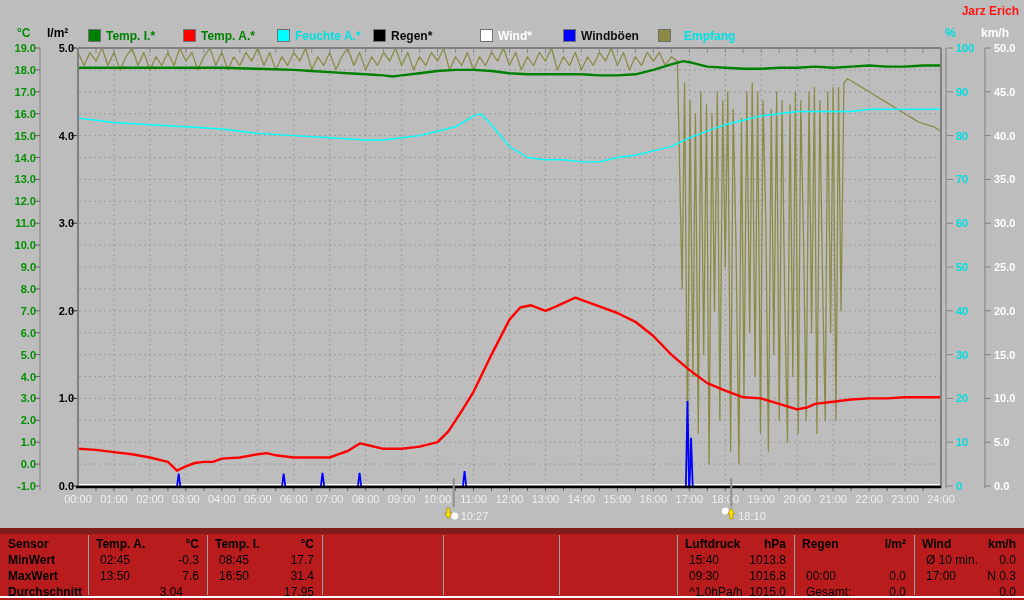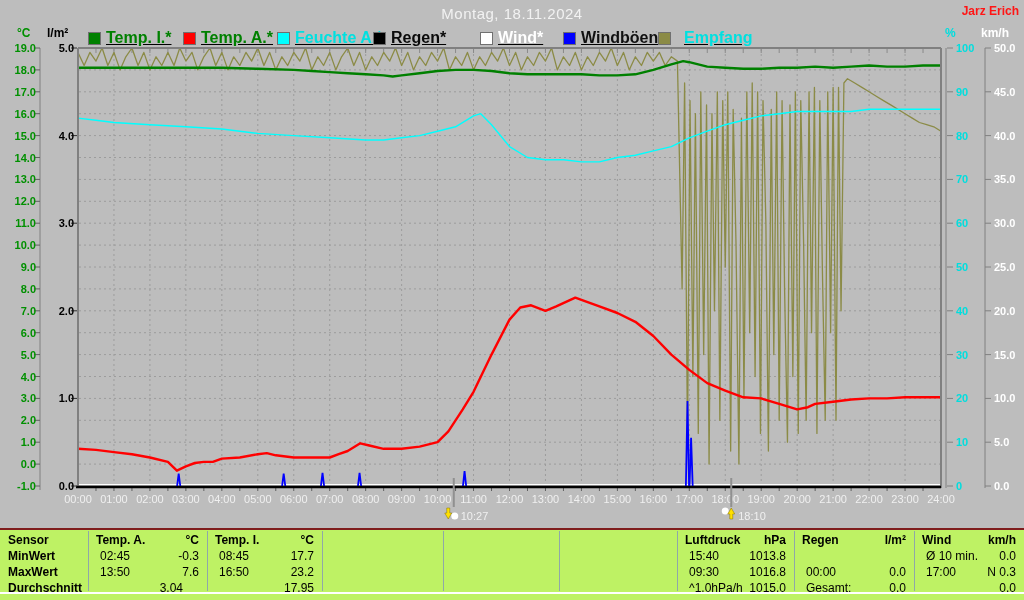--- a/index.html
+++ b/index.html
@@ -9,24 +9,24 @@
   svg text{font-family:"Liberation Sans",sans-serif;}
   #titlebar{position:absolute;left:0;top:5px;width:100%;text-align:center;
             font-size:15px;color:#f2f2f2;letter-spacing:.5px;}
   #station{position:absolute;right:5px;top:4px;font-size:12px;font-weight:bold;color:#ff1515;}
   .unit{position:absolute;top:26px;font-size:12px;font-weight:bold;}
   #unit-c{left:17px;color:#009000;}
   #unit-l{left:47px;color:#000;}
   #unit-p{left:945px;color:#00dede;}
   #unit-k{left:981px;color:#fff;}
   #legend{position:absolute;left:0;top:29px;width:1024px;height:14px;}
-  .legend-item{position:absolute;top:0;display:flex;align-items:center;font-size:16px;font-weight:bold;text-decoration:underline;}
+  .legend-item{position:absolute;top:0;display:flex;font-size:12px;font-weight:bold;}
   .swatch{width:11px;height:11px;display:inline-block;margin-right:5px;border:1px solid #707070;}
-  #summary{position:absolute;left:0;top:528px;width:1024px;height:72px;background:#bef264;
-           border-top:2px solid #7f1d1d;box-sizing:border-box;}
+  #summary{position:absolute;left:0;top:528px;width:1024px;height:72px;background:#b91c1c;
+           border-top:6px solid #7f1d1d;box-sizing:border-box;}
   .sum-cell{position:absolute;height:16px;display:flex;justify-content:space-between;
             align-items:center;font-size:12px;color:#000;box-sizing:border-box;overflow:hidden;}
   .sum-cell .l{padding-left:12px;white-space:nowrap;}
   .sum-cell .r{padding-right:8px;white-space:nowrap;}
   .sum-cell.hdr{font-weight:bold;}
   .sum-cell.hdr .l{padding-left:8px;}
   .rowlabel{font-weight:bold;padding-left:8px;justify-content:flex-start;}
   .divider{position:absolute;top:1px;width:1px;height:60px;background:#8fa8a8;}
   #summary-divline{position:absolute;left:0;top:62px;width:1024px;height:2px;background:#ffffff;}
 </style>
@@ -352,23 +352,20 @@
         </g>
         <text x="460.7645833333333" y="520" fill="#f0f0f0" text-anchor="start" font-size="11" font-weight="normal">10:27</text>
         <line x1="731.2550416666667" y1="478" x2="731.2550416666667" y2="507" stroke="#909090" stroke-width="2"></line>
         <g>
           <circle cx="725.2550416666667" cy="511" r="3.5" fill="#ffffff"></circle>
           <polygon points="729.7550416666667,519 729.7550416666667,514 727.7550416666667,514 731.2550416666667,508 734.7550416666667,514 732.7550416666667,514 732.7550416666667,519" fill="#ffe000" stroke="#807000" stroke-width="0.5"></polygon>
         </g>
         <text x="738.2550416666667" y="520" fill="#f0f0f0" text-anchor="start" font-size="11" font-weight="normal">18:10</text>
       </g>
     </svg>
-  <div id="titlebar">
-    <span>Montag, 18.11.2024</span>
-  </div>
   <span id="station">Jarz Erich</span>
   <div id="unit-c" class="unit">°C</div>
   <div id="unit-l" class="unit">l/m²</div>
   <div id="unit-p" class="unit">%</div>
   <div id="unit-k" class="unit">km/h</div>
   <div id="legend">
       <span class="legend-item" style="left: 88px;">
         <span class="swatch" style="background: rgb(0, 128, 0);"></span>
         <span style="color: rgb(0, 128, 0);">Temp. I.*</span>
       </span>
@@ -422,21 +419,21 @@
         <div class="sum-cell hdr" style="left: 207px; top: 2px; width: 115px; gap: 6px;">
           <span class="l">Temp. I.</span>
           <span class="r">°C</span>
         </div>
         <div class="sum-cell " style="left: 207px; top: 18px; width: 115px;">
           <span class="l">08:45</span>
           <span class="r">17.7</span>
         </div>
         <div class="sum-cell " style="left: 207px; top: 34px; width: 115px;">
           <span class="l">16:50</span>
-          <span class="r">23.2</span>
+          <span class="r">31.4</span>
         </div>
         <div class="sum-cell " style="left: 207px; top: 50px; width: 115px;">
           <span class="l"></span>
           <span class="r">17.95</span>
         </div>
         <div class="sum-cell hdr" style="left: 322px; top: 2px; width: 121px;">
           <span class="l"></span>
           <span class="r"></span>
         </div>
         <div class="sum-cell " style="left: 322px; top: 18px; width: 121px;">

